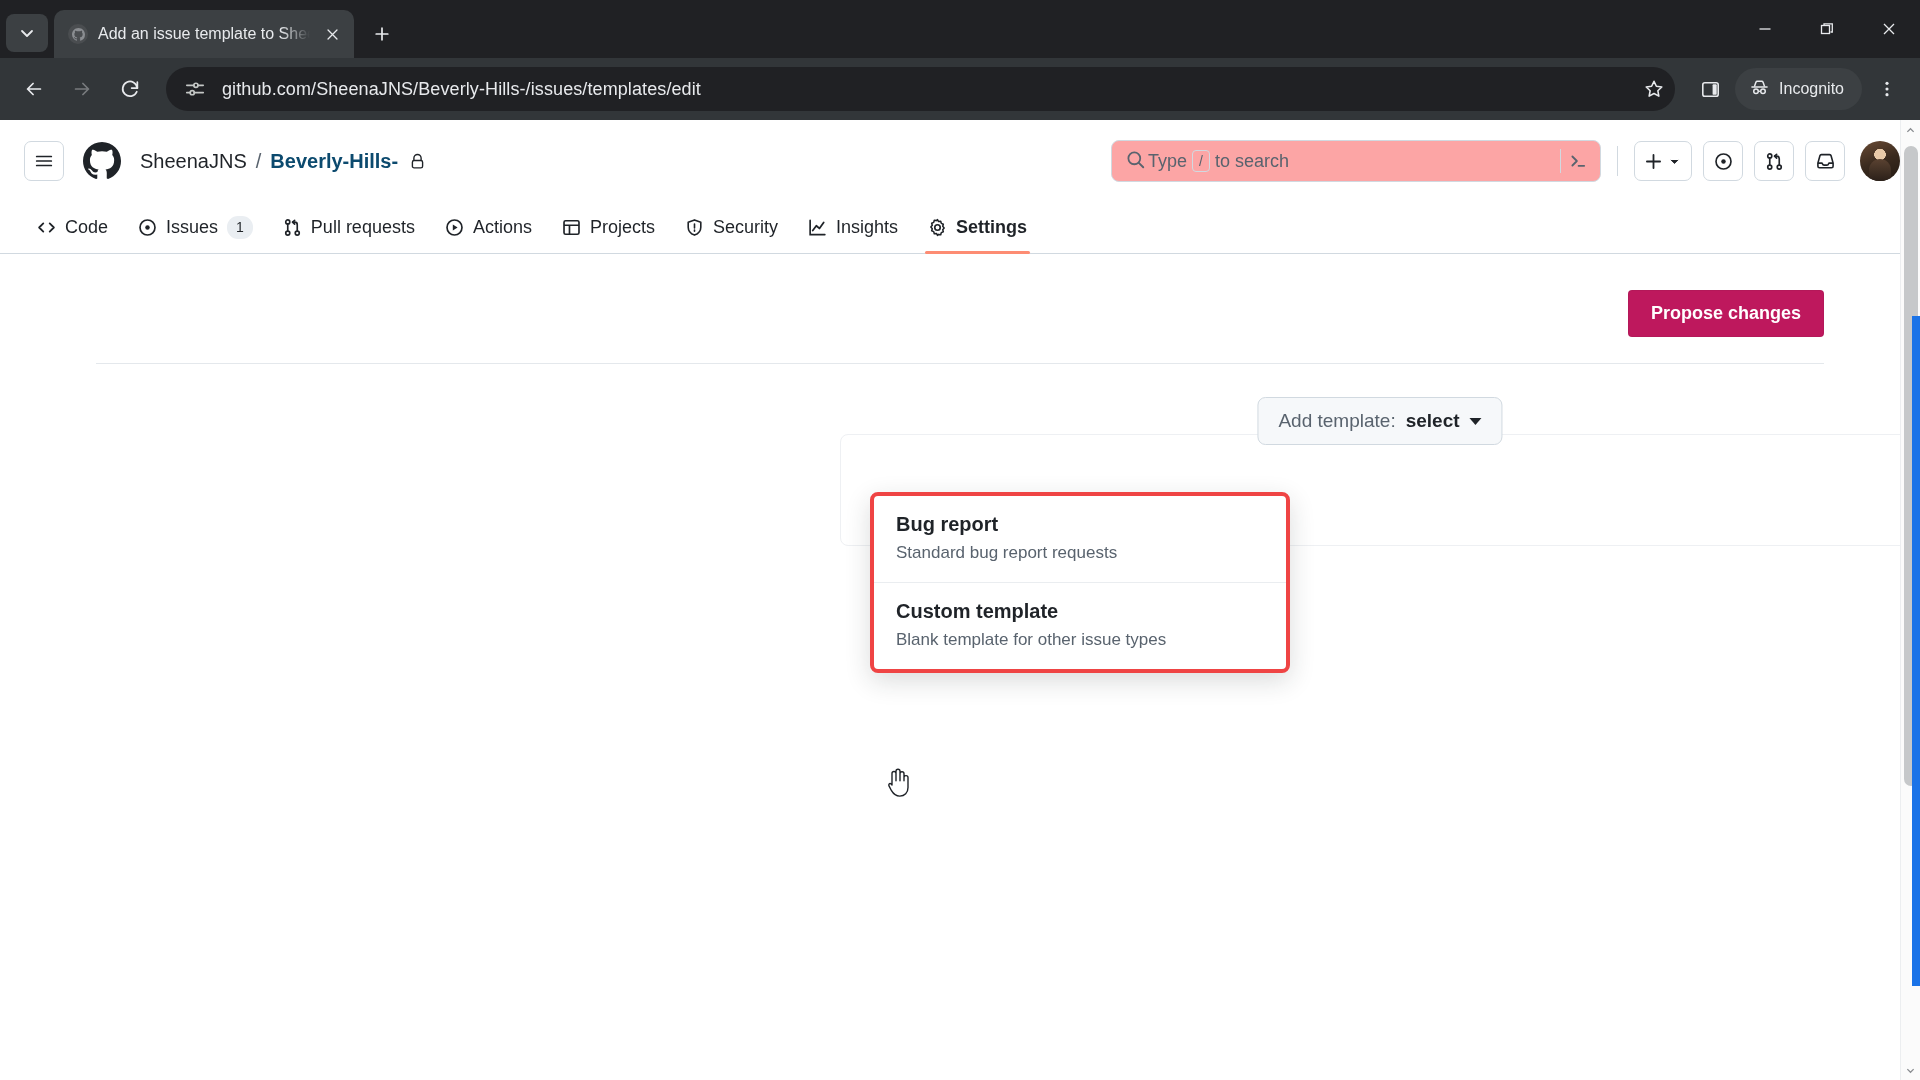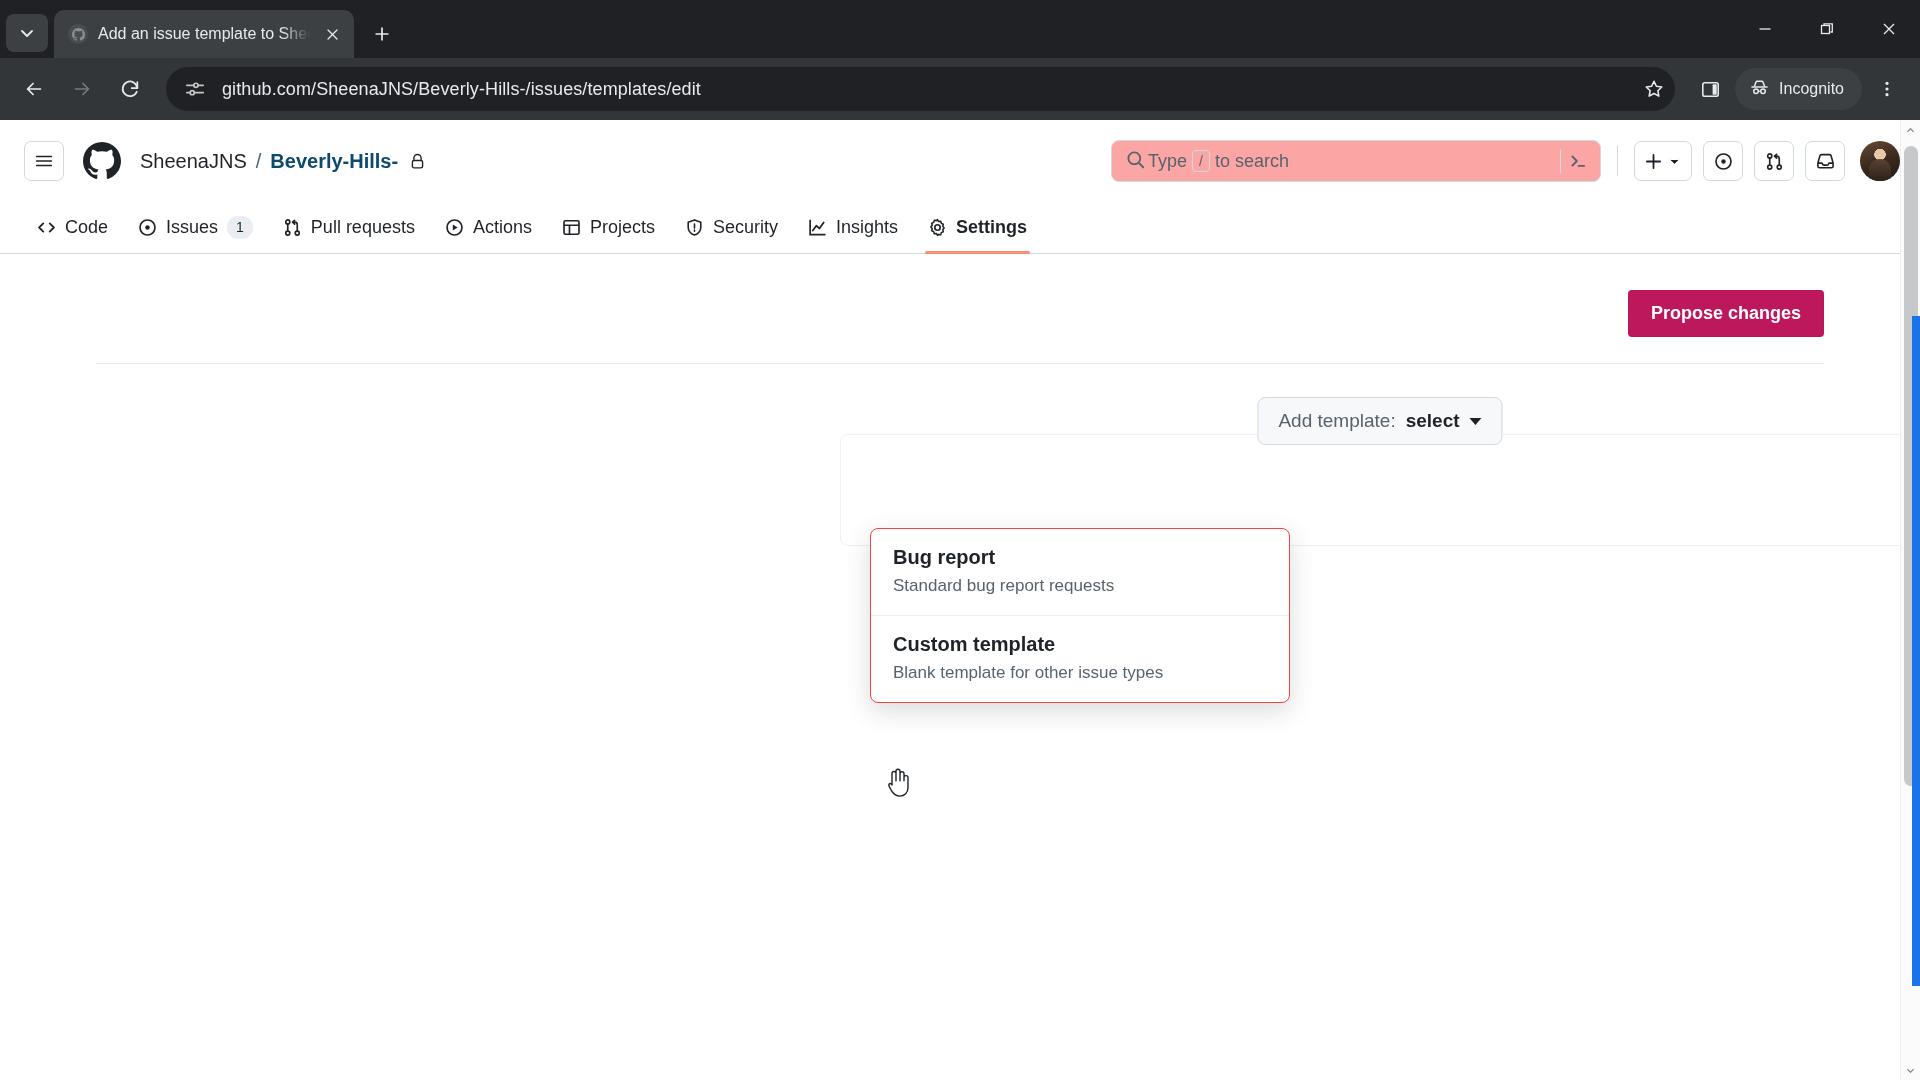--- a/index.html
+++ b/index.html
@@ -157,22 +157,22 @@
     background:#f6f8fa; border:1px solid #d1d9e0; border-radius:8px;
     padding: 12px 20px; font-size:19px; color:#1f2328; cursor:pointer;
     display:flex; align-items:center; gap: 10px; white-space:nowrap;
   }
   .btn-addtpl .prefix { color:#59636e; }
   .btn-addtpl .sel { font-weight:700; color:#1f2328; }
   .caret { width:0; height:0; border-left:6px solid transparent; border-right:6px solid transparent; border-top:7px solid #1f2328; }
 
   .tpl-menu {
     position:absolute; left: 50%; margin-left: -90px; top: 58px; width: 420px;
-    background:#ffffff; border:1px solid #ef4444; border-radius: 8px;
-    box-shadow: 0 8px 26px rgba(31,35,40,0.16); overflow:hidden; z-index:20;margin-top:36px;
+    background:#ffffff; border:4px solid #ef4444; border-radius: 8px;
+    box-shadow: 0 8px 26px rgba(31,35,40,0.16); overflow:hidden; z-index:20;
   }
   .tpl-item { padding: 15px 22px 17px 22px; cursor:pointer; border-bottom:1px solid #eaedf0; }
   .tpl-item:last-child { border-bottom:none; }
   .tpl-item.hover { background:#f3f4f6; }
   .tpl-title { font-size:20px; color:#1f2328; font-weight:600; line-height:1.35; }
   .tpl-desc { font-size:17px; color:#59636e; margin-top:4px; line-height:1.35; }
 
   
   .cursor { position:absolute; left: 884px; top: 645px; z-index: 60; pointer-events:none; }
 

